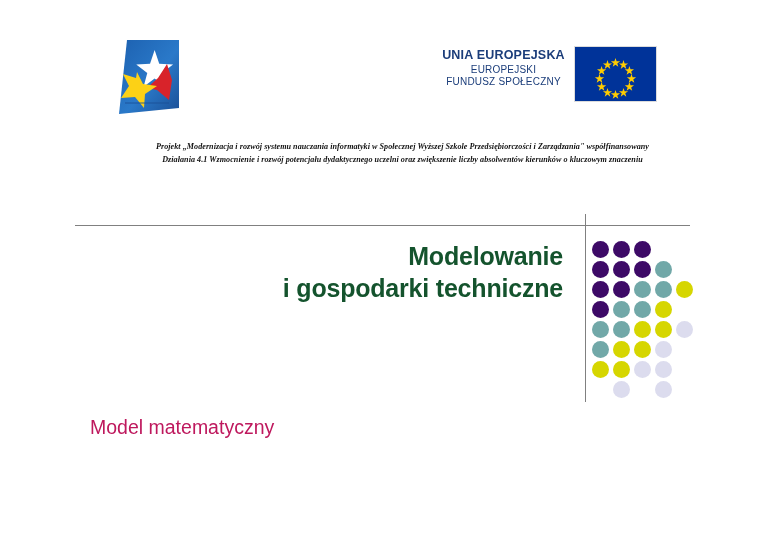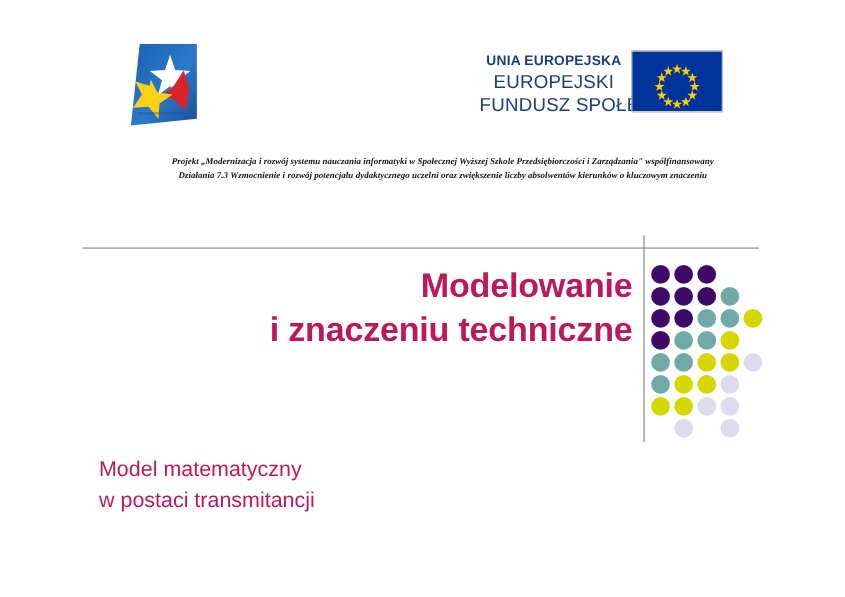--- a/index.html
+++ b/index.html
@@ -83,21 +83,21 @@
     font-family: "Liberation Sans", sans-serif;
     font-weight: bold;
     font-size: 12.5px;
     color: #1b3d7a;
     letter-spacing: 0.2px;
     line-height: 1.25;
     white-space: nowrap;
   }
   #ue-line2, #ue-line3 {
     font-family: "Liberation Sans", sans-serif;
-    font-size: 17px;
+    font-size: 10px;
     color: #1b3d7a;
     letter-spacing: 0.2px;
     line-height: 1.25;
     white-space: nowrap;
   }
   #ue-flag {
     position: absolute;
     right: 0;
     top: 0;
     width: 83px;
@@ -138,28 +138,28 @@
     left: 585px;
     top: 214px;
     width: 1px;
     height: 188px;
     background: #808080;
   }
 
   
   #title-block {
     position: absolute;
-    left: 140px;
+    left: 128px;
     top: 240px;
     width: 435px;
     text-align: right;
-    color: #be185d;
-    font-family: "Liberation Sans", sans-serif;
-    font-weight: bold;
-    font-size: 31px;
+    color: #14532d;
+    font-family: "Liberation Sans", sans-serif;
+    font-weight: bold;
+    font-size: 25px;
     line-height: 1.28;
     letter-spacing: -0.2px;
   }
   #title-block div { white-space: nowrap; }
 
   
   #dot-grid {
     position: absolute;
     left: 592px;
     top: 241px;
@@ -241,38 +241,37 @@
           <polygon points="26.6,19.0 27.7,22.3 31.2,22.3 28.4,24.4 29.4,27.8 26.6,25.7 23.8,27.8 24.8,24.4 22.0,22.3 25.5,22.3"></polygon>
           <polygon points="32.5,13.1 33.6,16.4 37.1,16.4 34.3,18.5 35.3,21.9 32.5,19.8 29.7,21.9 30.7,18.5 27.9,16.4 31.4,16.4"></polygon>
         </g>
       </svg>
     </div>
   </div>
 </div>
 
 <div id="project-note">
   <div>Projekt „Modernizacja i rozwój systemu nauczania informatyki w Społecznej Wyższej Szkole Przedsiębiorczości i Zarządzania" współfinansowany</div>
-  <div>Działania 7.3 Wzmocnienie i rozwój potencjału dydaktycznego uczelni oraz zwiększenie liczby absolwentów kierunków o kluczowym znaczeniu</div>
+  <div>Działania 4.1 Wzmocnienie i rozwój potencjału dydaktycznego uczelni oraz zwiększenie liczby absolwentów kierunków o kluczowym znaczeniu</div>
 </div>
 
 <div id="rule-horizontal"></div>
 <div id="rule-vertical"></div>
 
 <div id="title-block">
   <div>Modelowanie</div>
-  <div>i znaczeniu techniczne</div>
+  <div>i gospodarki techniczne</div>
 </div>
 
 <div id="dot-grid">
     <div class="dot-row"><span class="dot" style="background: rgb(61, 10, 103);"></span><span class="dot" style="background: rgb(61, 10, 103);"></span><span class="dot" style="background: rgb(61, 10, 103);"></span><span class="dot empty" style="background: transparent;"></span><span class="dot empty" style="background: transparent;"></span></div>
     <div class="dot-row"><span class="dot" style="background: rgb(61, 10, 103);"></span><span class="dot" style="background: rgb(61, 10, 103);"></span><span class="dot" style="background: rgb(61, 10, 103);"></span><span class="dot" style="background: rgb(113, 168, 168);"></span><span class="dot empty" style="background: transparent;"></span></div>
     <div class="dot-row"><span class="dot" style="background: rgb(61, 10, 103);"></span><span class="dot" style="background: rgb(61, 10, 103);"></span><span class="dot" style="background: rgb(113, 168, 168);"></span><span class="dot" style="background: rgb(113, 168, 168);"></span><span class="dot" style="background: rgb(214, 214, 0);"></span></div>
     <div class="dot-row"><span class="dot" style="background: rgb(61, 10, 103);"></span><span class="dot" style="background: rgb(113, 168, 168);"></span><span class="dot" style="background: rgb(113, 168, 168);"></span><span class="dot" style="background: rgb(214, 214, 0);"></span><span class="dot empty" style="background: transparent;"></span></div>
     <div class="dot-row"><span class="dot" style="background: rgb(113, 168, 168);"></span><span class="dot" style="background: rgb(113, 168, 168);"></span><span class="dot" style="background: rgb(214, 214, 0);"></span><span class="dot" style="background: rgb(214, 214, 0);"></span><span class="dot" style="background: rgb(220, 220, 238);"></span></div>
     <div class="dot-row"><span class="dot" style="background: rgb(113, 168, 168);"></span><span class="dot" style="background: rgb(214, 214, 0);"></span><span class="dot" style="background: rgb(214, 214, 0);"></span><span class="dot" style="background: rgb(220, 220, 238);"></span><span class="dot empty" style="background: transparent;"></span></div>
     <div class="dot-row"><span class="dot" style="background: rgb(214, 214, 0);"></span><span class="dot" style="background: rgb(214, 214, 0);"></span><span class="dot" style="background: rgb(220, 220, 238);"></span><span class="dot" style="background: rgb(220, 220, 238);"></span><span class="dot empty" style="background: transparent;"></span></div>
     <div class="dot-row"><span class="dot empty" style="background: transparent;"></span><span class="dot" style="background: rgb(220, 220, 238);"></span><span class="dot empty" style="background: transparent;"></span><span class="dot" style="background: rgb(220, 220, 238);"></span><span class="dot empty" style="background: transparent;"></span></div>
   </div>
 
 <div id="subtitle-block">
   <div>Model matematyczny</div>
-  <div>w postaci transmitancji</div>
 </div>
 
 </body></html>

